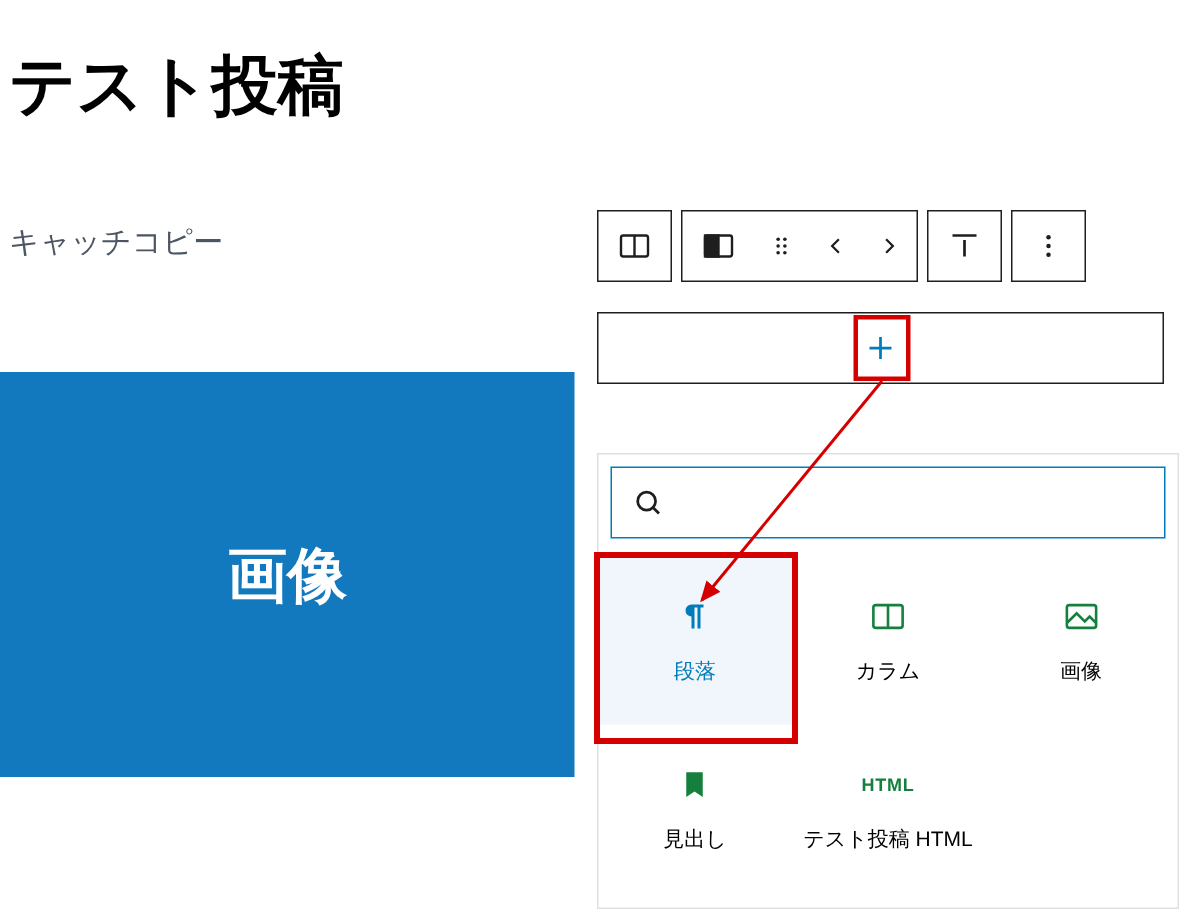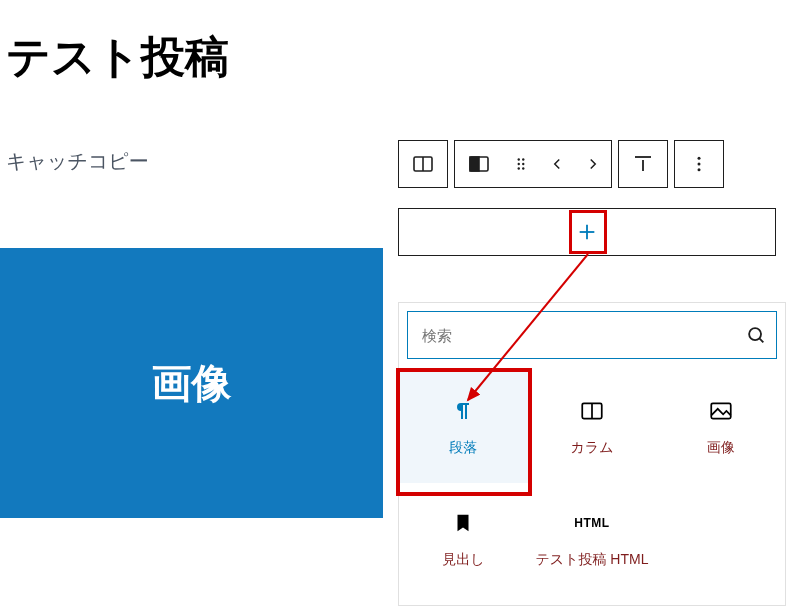--- a/index.html
+++ b/index.html
@@ -139,28 +139,28 @@
     justify-content: center;
     gap: 14px;
     position: relative;
   }
   .block-item .bicon {
     width: 28px;
     height: 28px;
     display: flex;
     align-items: center;
     justify-content: center;
-    color: #000000;
+    color: #15803d;
   }
   .block-item.selected { background: #f0f6fb; }
   .block-item.selected .bicon,
   .block-item.selected .blabel { color: #007cba; }
   .blabel {
     font-size: 14px;
-    color: #7f1d1d;
+    color: #000000;
   }
   .paragraph-highlight {
     position: absolute;
     top: 368px;
     left: 396px;
     width: 136px;
     height: 128px;
     border: 4px solid #d40000;
     pointer-events: none;
   }
@@ -246,21 +246,20 @@
     <svg width="22" height="22" viewBox="0 0 24 24" fill="none" stroke="currentColor" stroke-width="2">
       <line x1="12" y1="4" x2="12" y2="20"></line>
         <line x1="4" y1="12" x2="20" y2="12"></line>
     </svg>
   </div>
 </div>
 <div class="plus-highlight"></div>
 
 <div class="inserter">
   <div class="search-wrap">
-    <input class="search-input" placeholder="検索" style="">
     <div class="search-icon">
       <svg width="22" height="22" viewBox="0 0 24 24" fill="none" stroke="currentColor" stroke-width="2">
         <circle cx="11" cy="11" r="6.5"></circle>
           <line x1="20" y1="20" x2="16" y2="16"></line>
       </svg>
     </div>
   </div>
 
   <div class="block-grid">
     <div class="block-item selected">

